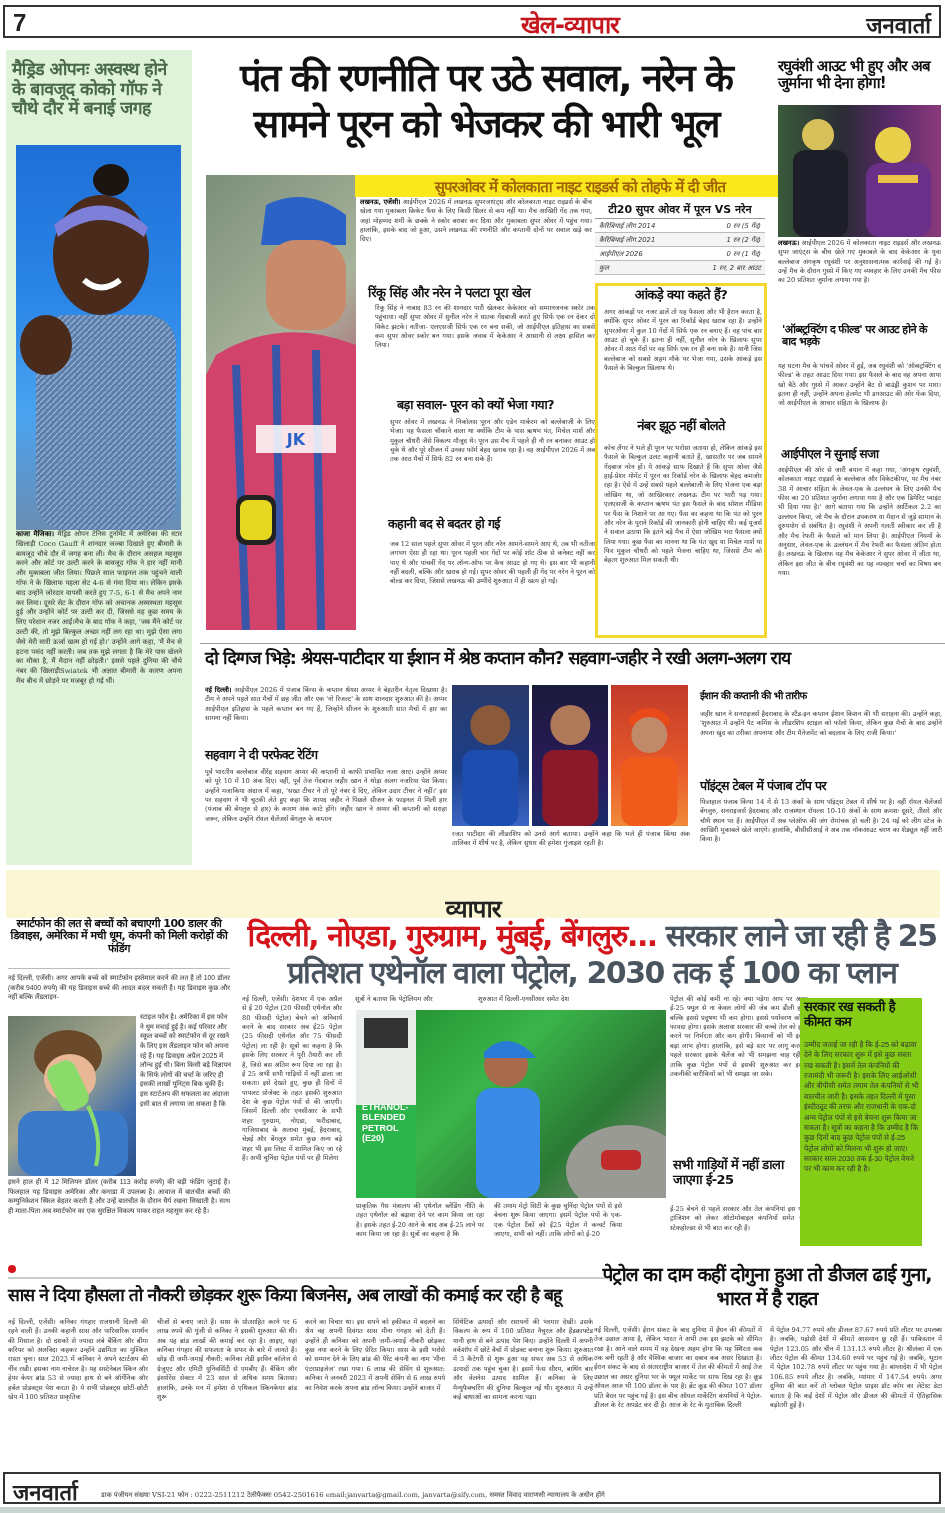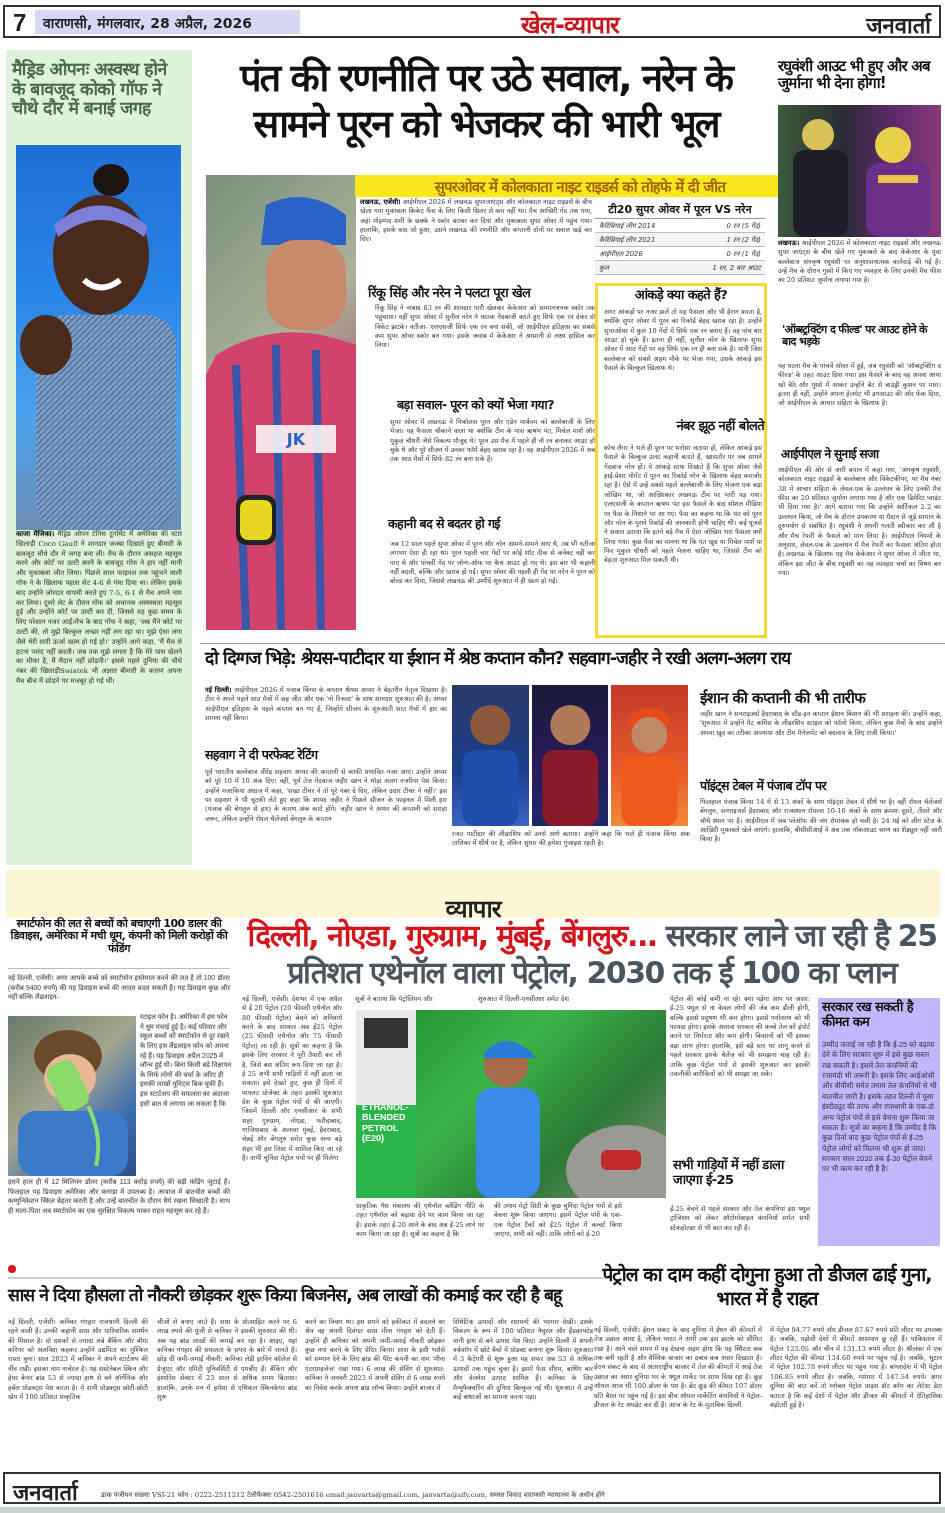--- a/index.html
+++ b/index.html
@@ -31,40 +31,40 @@
 #kahaniH{left:388px;top:517px;font-size:12.5px}
 #kahaniT{left:390px;top:540px;width:205px;height:100px}
 
 #stats{left:595px;top:200px;width:170px;height:78px}
 #statsTitle{font-size:11px;font-weight:bold;text-align:center;color:#111;border-bottom:1px solid #999;padding:1px 0 2px}
 .srow{display:flex;justify-content:space-between;font-size:6.8px;font-style:italic;color:#333;border-bottom:1px solid #bbb;padding:2px 4px;background:#f4f4f4}
 .srow:nth-child(odd){background:#fff}
 #aankde{left:595px;top:283px;width:172px;height:355px;border:3px solid #f6d630;background:#fff}
 #aankdeH{left:0;top:2px;width:100%;text-align:center;font-size:13px}
 #aankdeT{left:6px;top:22px;width:158px;height:115px}
-#numberH{left:0;top:133px;width:100%;text-align:right;font-size:13px}
+#numberH{left:0;top:133px;width:100%;text-align:center;font-size:13px}
 #numberT{left:6px;top:158px;width:158px;height:190px}
 
 #rhead{left:778px;top:58px;width:165px;font-size:15px;letter-spacing:-0.8px}
 #rimg{left:778px;top:105px;width:163px;height:132px;background:linear-gradient(90deg,#3a5a3a 0%,#2b2b35 40%,#5a2a6b 70%,#8a3a7a 100%);overflow:hidden}
 #rintro{left:778px;top:239px;width:163px;height:82px}
 #obsH{left:782px;top:324px;width:160px;font-size:11px}
 #obsT{left:778px;top:362px;width:163px;height:82px}
 #iplH{left:781px;top:448px;font-size:12px}
 #iplT{left:778px;top:466px;width:163px;height:170px}
 
 #divider1{left:200px;top:643px;width:745px;height:1px;background:#999}
 #h2{left:205px;top:649px;width:740px;font-size:17.5px;letter-spacing:-1px}
 #s2a{left:205px;top:686px;width:242px;height:58px}
 #sehwagH{left:205px;top:748px;font-size:12.5px}
 #s2b{left:205px;top:768px;width:242px;height:94px}
 #photos{left:452px;top:685px;width:236px;height:141px;display:flex;gap:3px}
 .ph{flex:1;height:100%;overflow:hidden;position:relative}
 #s2cap{left:452px;top:830px;width:238px;height:34px}
-#ishanH{left:700px;top:690px;font-size:15px}
+#ishanH{left:700px;top:690px;font-size:10px}
 #s2c{left:700px;top:710px;width:242px;height:58px}
 #pointsH{left:700px;top:779px;font-size:12.5px}
 #s2d{left:700px;top:798px;width:242px;height:66px}
 
 #bizband{left:6px;top:870px;width:934px;height:48px;background:#fbf6d4;text-align:center}
 #bizlabel{font-size:24px;font-weight:bold;color:#222;padding-top:21px;letter-spacing:-1px}
 #smartH{left:8px;top:918px;width:222px;text-align:center;font-size:11px;letter-spacing:-0.5px}
 #smartT1{left:8px;top:973px;width:222px;height:40px;font-family:"Liberation Sans",sans-serif;font-size:6.8px}
 #smartImg{left:8px;top:1016px;width:128px;height:160px;background:linear-gradient(135deg,#6a7a6a,#a3a68f 45%,#3d6db0 75%,#2b4f86);overflow:hidden}
 #smartT2{left:140px;top:1012px;width:92px;height:164px;font-family:"Liberation Sans",sans-serif;font-size:6.8px;text-align:left}
@@ -73,21 +73,21 @@
 #petrolH .red{color:#d4161c}
 #pcol1{left:242px;top:995px;width:100px;height:260px}
 #pcolTop2{left:355px;top:995px;width:112px;height:12px}
 #pcolTop3{left:478px;top:995px;width:182px;height:12px}
 #pimg{left:356px;top:1010px;width:310px;height:188px;background:linear-gradient(135deg,#1d8a2c,#3ab54a 40%,#2a7a34 70%,#8d8d84);overflow:hidden}
 #pcol2{left:356px;top:1202px;width:128px;height:55px}
 #pcol3{left:494px;top:1202px;width:128px;height:55px}
 #pcol4{left:670px;top:995px;width:140px;height:160px}
 #sabhiH{left:673px;top:1158px;width:140px;font-size:13px}
 #pcol4b{left:670px;top:1205px;width:140px;height:52px}
-#kimatBox{left:818px;top:998px;width:122px;height:248px;background:#c4b5fd}
+#kimatBox{left:800px;top:998px;width:122px;height:248px;background:#84cc16}
 #kimatH{left:4px;top:2px;font-size:13px;width:118px}
 #kimatT{left:4px;top:42px;width:116px;height:200px;font-family:"Liberation Sans",sans-serif;font-size:7.3px;text-align:left;line-height:1.42}
 
 #saasKick{left:8px;top:1262px;width:600px;font-size:11.5px;letter-spacing:-0.5px;color:#4a5560;border-bottom:2px solid #ccc;padding-bottom:2px}
 #saasKick .dot{display:inline-block;width:8px;height:8px;border-radius:50%;background:#d4161c;margin-right:4px;vertical-align:middle}
 #saasH{left:8px;top:1286px;width:600px;font-size:17.5px;letter-spacing:-1px}
 .scol{top:1318px;width:140px;height:148px}
 #dieselH{left:592px;top:1262px;width:350px;text-align:center;font-size:19px;letter-spacing:-1px;line-height:1.28}
 #dcol1{left:594px;top:1326px;width:168px;height:140px}
 #dcol2{left:770px;top:1326px;width:172px;height:140px}
@@ -97,21 +97,20 @@
 #fline1{left:96px;top:4px;width:840px;font-size:6.8px;font-family:"DejaVu Serif",serif;color:#333;white-space:nowrap}
 #fline2{left:96px;top:16px;width:840px;font-size:6.8px;font-family:"DejaVu Serif",serif;color:#333;white-space:nowrap}
 #regbar{left:0;top:1507px;width:945px;height:6px;background:#c8d4d0}
 .hline{background:#bbb;height:1px}
 </style>
 </head>
 <body>
 
 <div id="mast" class="abs">
   <div id="pgno" class="abs">7</div>
-  <div id="datebox" class="abs">वाराणसी, मंगलवार, 28 अप्रैल, 2026</div>
   <div id="section" class="abs">खेल-व्यापार</div>
   <div id="brand" class="abs">जनवार्ता</div>
 </div>
 
 <div id="lcol" class="abs"></div>
 <div id="lhead" class="abs hd">मैड्रिड ओपनः अस्वस्थ होने के बावजूद कोको गॉफ ने चौथे दौर में बनाई जगह</div>
 <div id="limg" class="abs">
   <svg width="165" height="385" viewBox="0 0 165 385">
     <ellipse cx="95" cy="35" rx="18" ry="16" fill="#1b1410"></ellipse>
     <ellipse cx="85" cy="110" rx="48" ry="60" fill="#4a2a1a"></ellipse>

